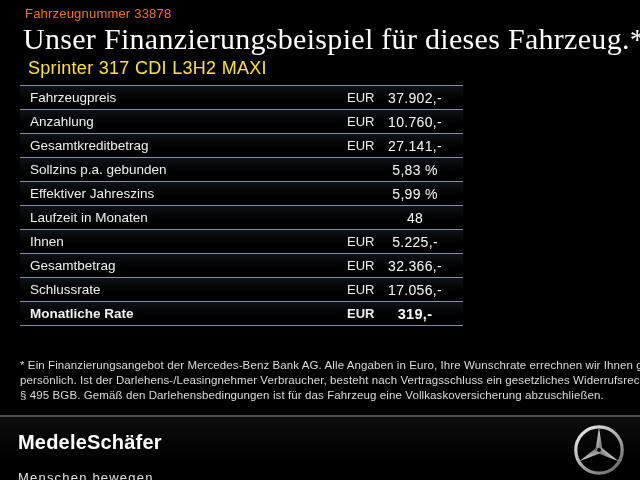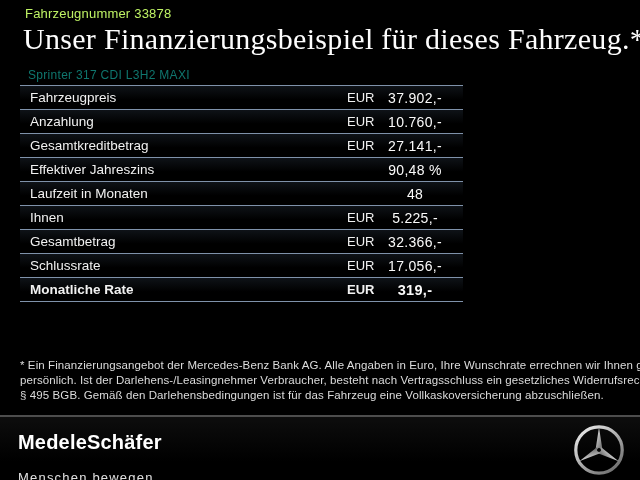--- a/index.html
+++ b/index.html
@@ -7,31 +7,31 @@
     position:relative;
     width:640px;height:480px;
     background:#000;
     overflow:hidden;
     font-family:"Liberation Sans",sans-serif;
     color:#f0f0f0;
   }
   
   .vehicle-number{
     position:absolute;left:25px;top:6px;
-    font-size:13px;color:#bef264;letter-spacing:.2px;
+    font-size:13px;color:#f97316;letter-spacing:.2px;
   }
   .page-title{
     position:absolute;left:23px;top:22px;
     font-family:"Liberation Serif",serif;
     font-size:30px;font-weight:400;color:#fdfdfd;
     letter-spacing:.3px;white-space:nowrap;
   }
   .model-line{
-    position:absolute;left:28px;top:68px;
-    font-size:12px;color:#0f766e;letter-spacing:.3px;
+    position:absolute;left:28px;top:58px;
+    font-size:18px;color:#fde047;letter-spacing:.3px;
   }
   
   .finance-table{
     position:absolute;left:20px;top:85px;
     width:443px;
     border-top:1px solid #7f92aa;
   }
   .frow{
     display:flex;align-items:center;
     height:23px;
@@ -91,23 +91,28 @@
         <span class="flabel">Anzahlung</span>
         <span class="fcur">EUR</span>
         <span class="fval">10.760,-</span>
       </div>
       <div class="frow">
         <span class="flabel">Gesamtkreditbetrag</span>
         <span class="fcur">EUR</span>
         <span class="fval">27.141,-</span>
       </div>
       <div class="frow">
+        <span class="flabel">Sollzins p.a. gebunden</span>
+        <span class="fcur"></span>
+        <span class="fval">5,83 %</span>
+      </div>
+      <div class="frow">
         <span class="flabel">Effektiver Jahreszins</span>
         <span class="fcur"></span>
-        <span class="fval">90,48 %</span>
+        <span class="fval">5,99 %</span>
       </div>
       <div class="frow">
         <span class="flabel">Laufzeit in Monaten</span>
         <span class="fcur"></span>
         <span class="fval">48</span>
       </div>
       <div class="frow">
         <span class="flabel">Ihnen</span>
         <span class="fcur">EUR</span>
         <span class="fval">5.225,-</span>

